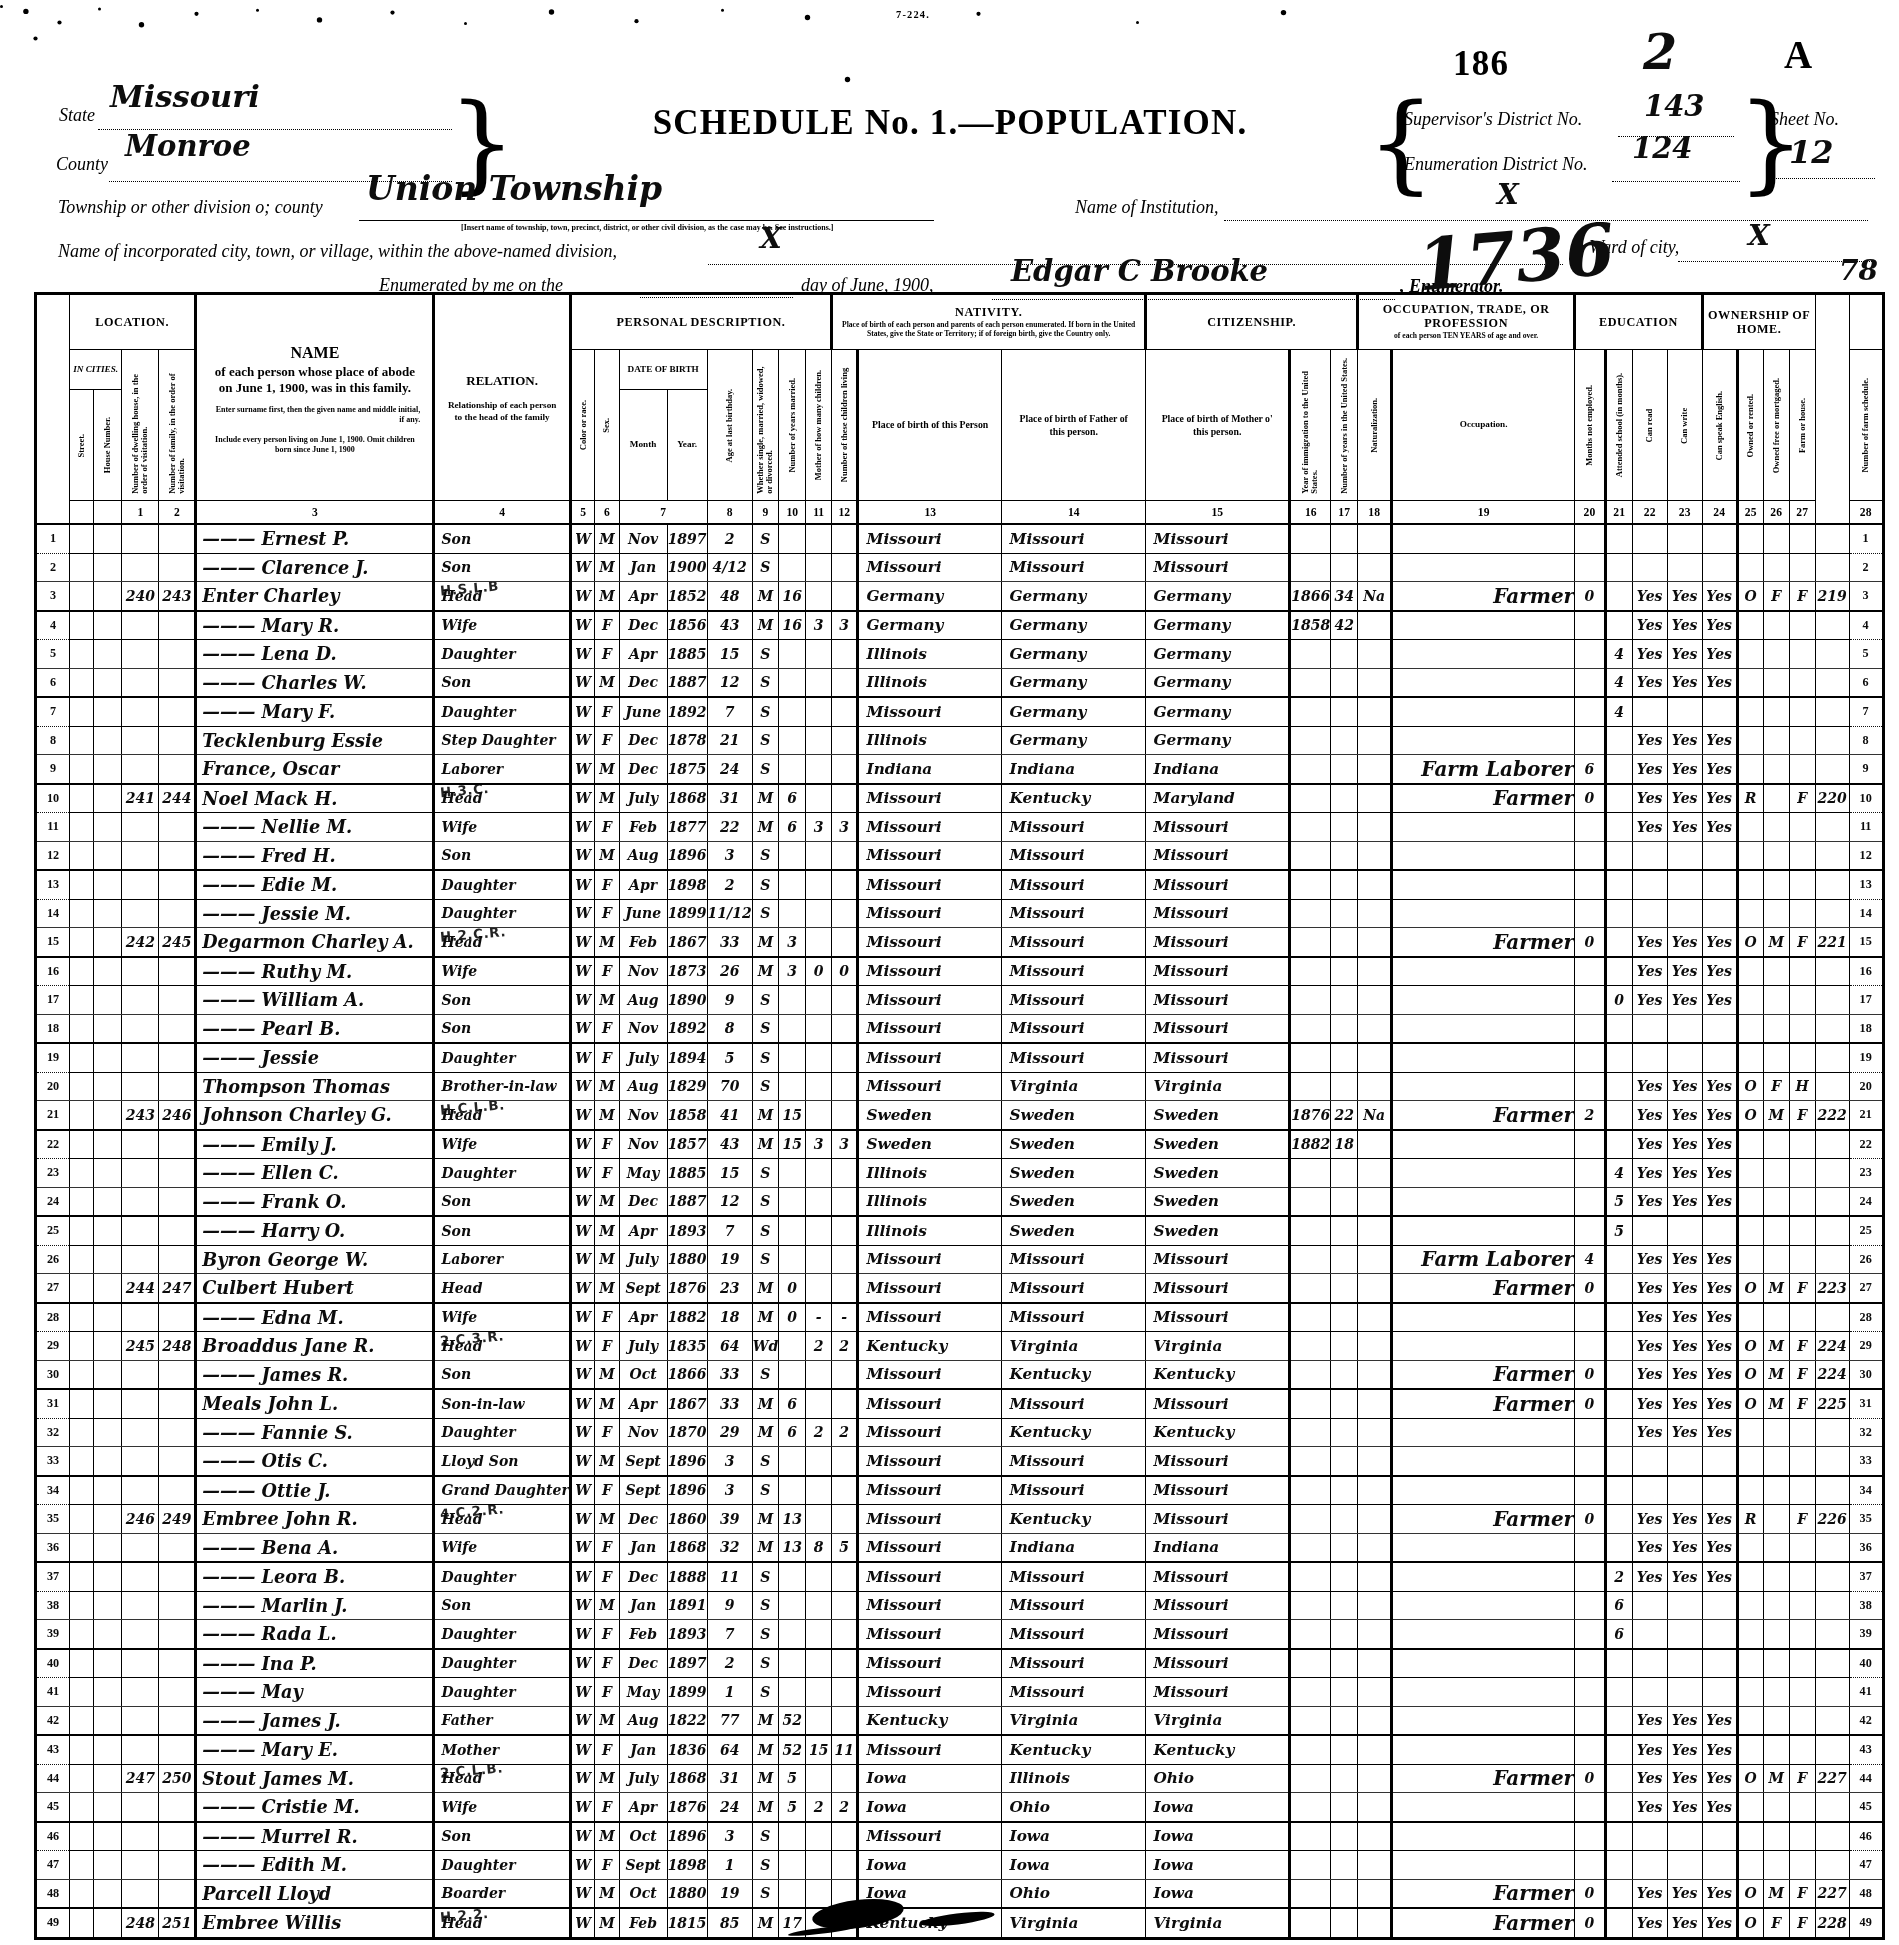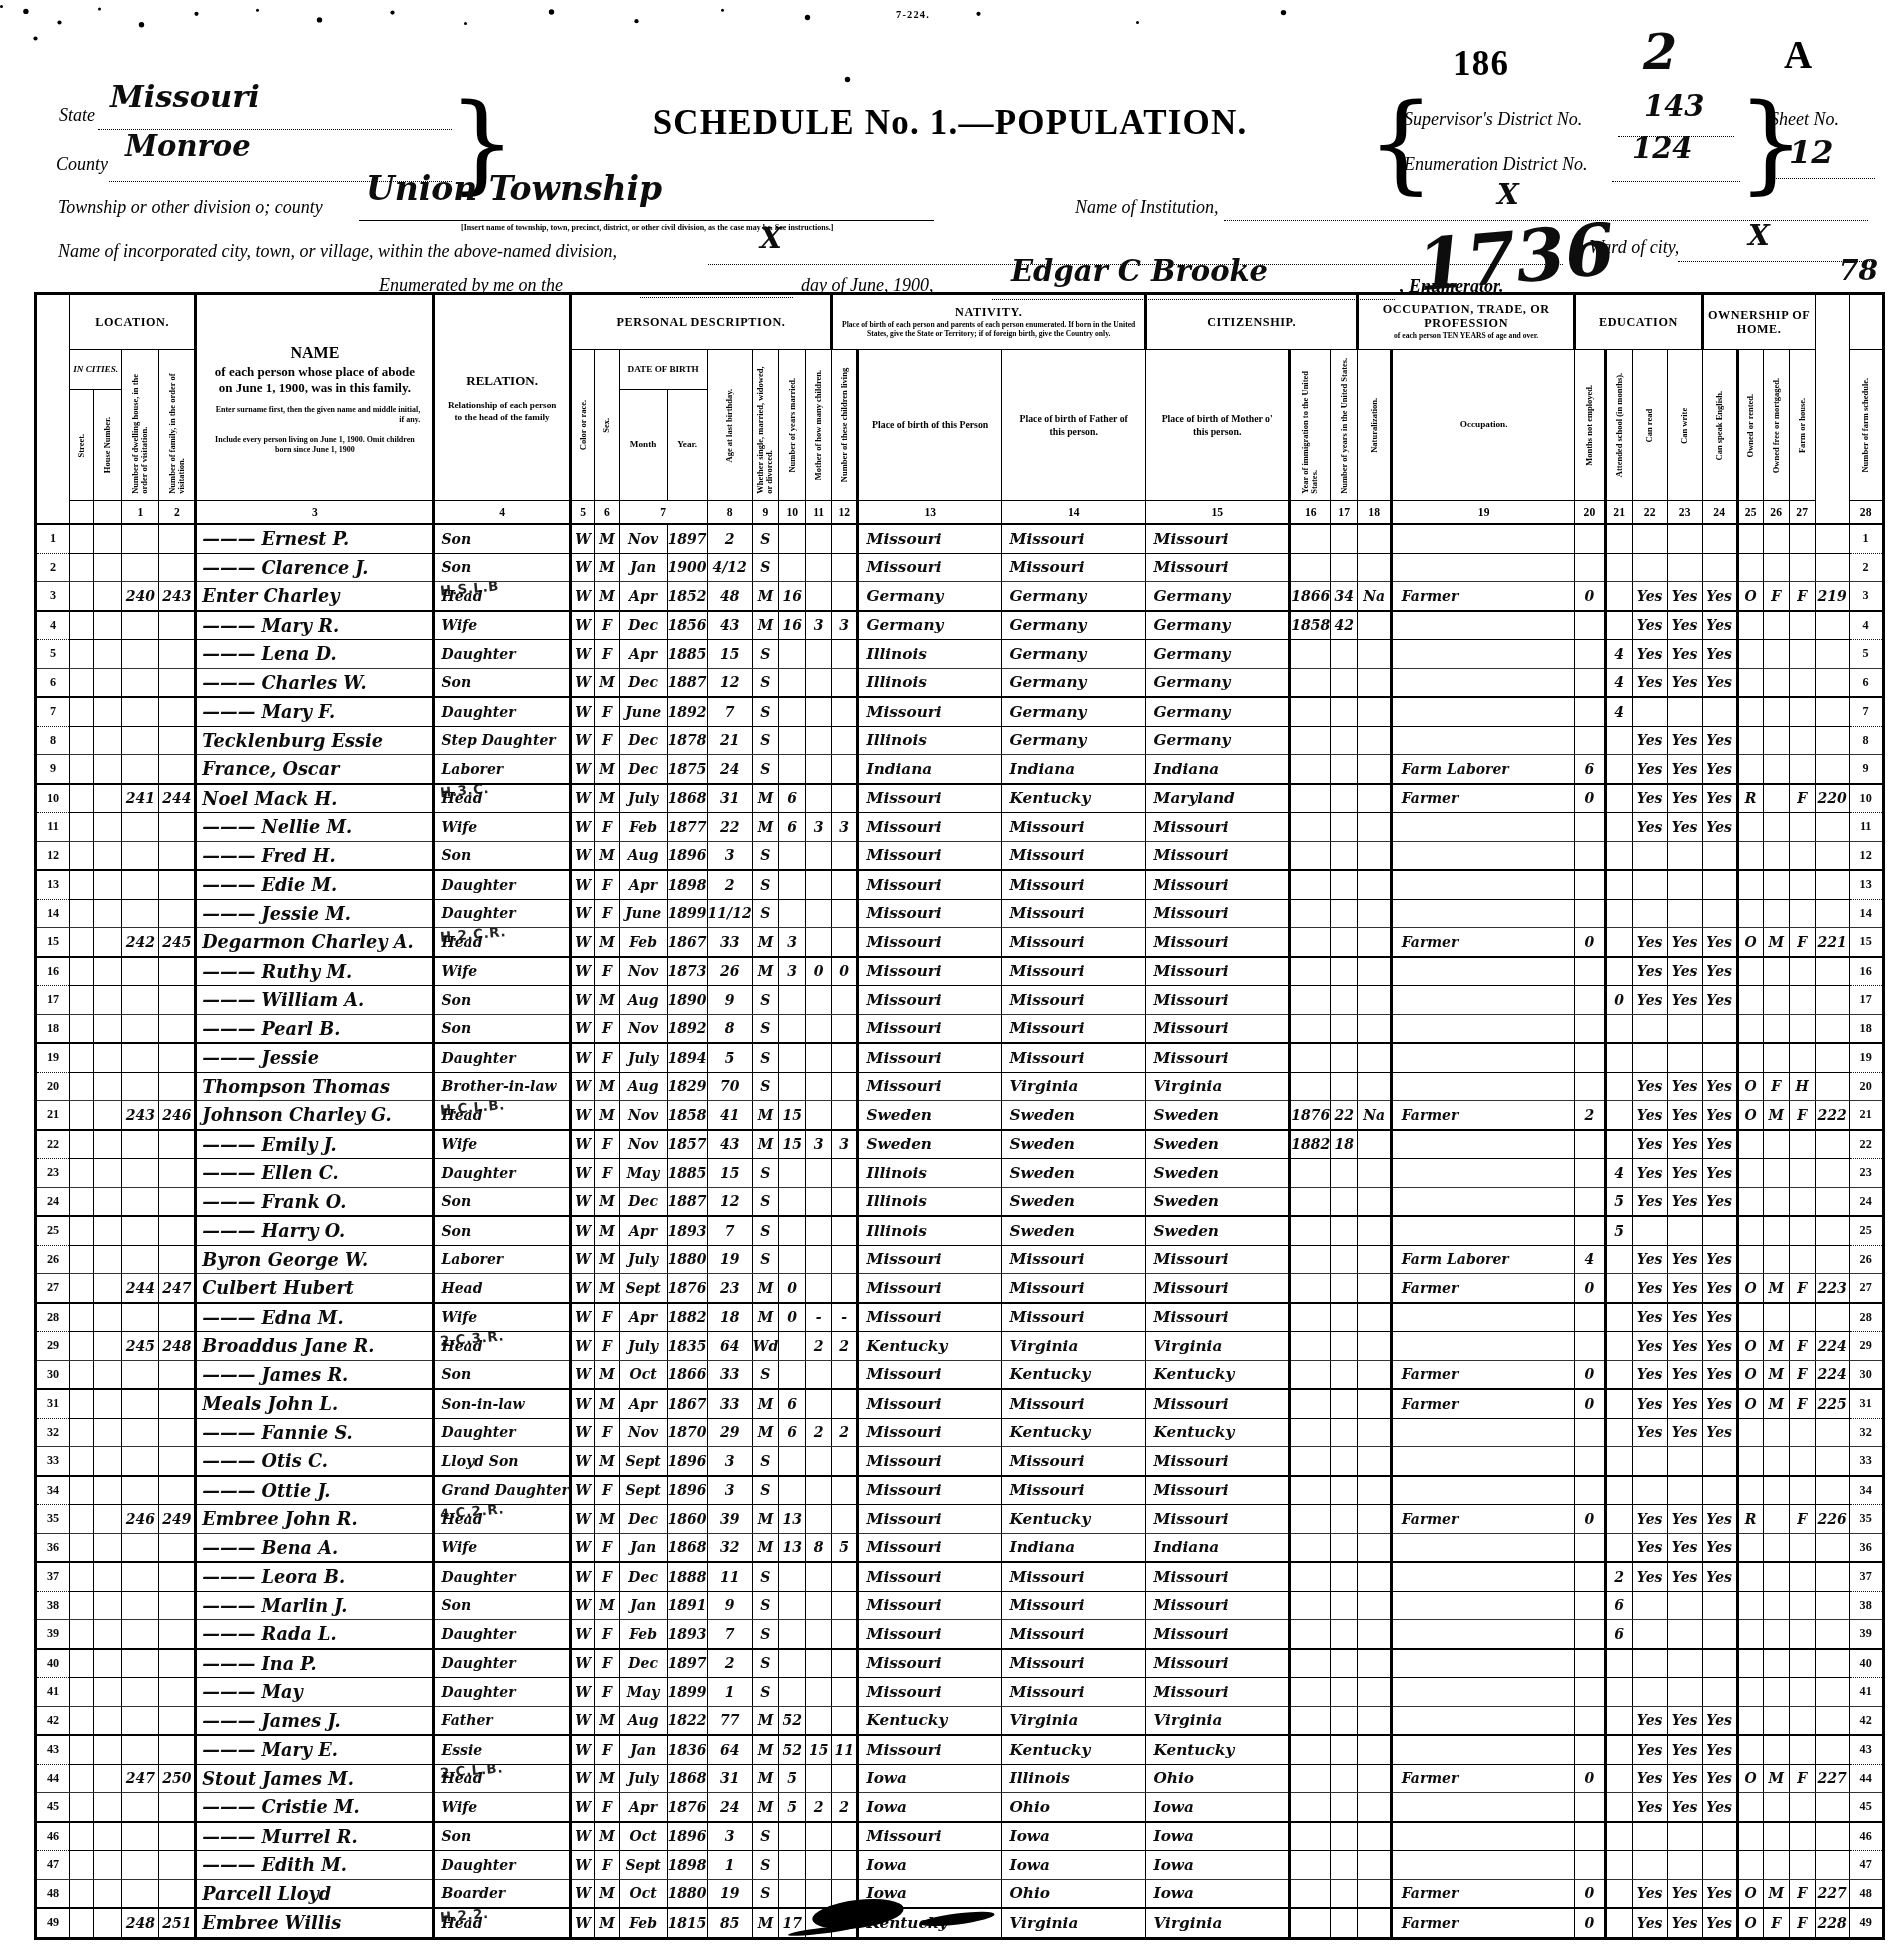--- a/index.html
+++ b/index.html
@@ -52,21 +52,21 @@
   
   .hl{border-left-width:3.1px !important;}
   table.census{border:3.1px solid #000;}
   thead{border-bottom:2.4px solid #000;}
   
   tbody td{height:27.5px;font-family:"DejaVu Serif",serif;font-style:italic;font-weight:600;
            font-size:14px;text-align:center;white-space:nowrap;color:#0c0c0c;}
   tbody td.c-name{text-align:left;padding-left:4.9px;font-size:17.7px;}
   tbody td.c-rel{text-align:left;padding-left:6.1px;font-size:14px;position:relative;}
   tbody td.c-pob,tbody td.c-pof,tbody td.c-pom{text-align:left;padding-left:7.3px;font-size:15.3px;}
-  tbody td.c-occ{text-align:left;padding-left:8.5px;font-size:14px;}
+  tbody td.c-occ{text-align:right;padding-left:8.5px;font-size:20px;}
   tbody tr:nth-child(3n+1) td{border-bottom:1.2px dotted #111;}
   tbody tr:nth-child(3n+2) td{border-bottom:1.2px solid #333;}
   tbody tr:nth-child(3n) td{border-bottom:2.4px solid #000;}
   tbody td.rn{border:none;}
   .mark{position:absolute;left:4.9px;top:-1.2px;font-style:normal;font-family:"DejaVu Sans",sans-serif;
         font-weight:bold;font-size:13.4px;transform:rotate(-5deg);letter-spacing:0.6px;opacity:.9;}
 </style>
 </head>
 <body>
 
@@ -1798,21 +1798,21 @@
           <td class="c-fs"></td>
           <td class="rn">42</td>
         </tr>
         <tr>
           <td class="rn">43</td>
           <td class="c-street"></td>
           <td class="c-house"></td>
           <td class="c-dw"></td>
           <td class="c-fam"></td>
           <td class="c-name hl">——— Mary E.</td>
-          <td class="c-rel hl">Essie</td>
+          <td class="c-rel hl">Mother</td>
           <td class="c-color hl">W</td>
           <td class="c-sex">F</td>
           <td class="c-mo">Jan</td>
           <td class="c-yr">1836</td>
           <td class="c-age">64</td>
           <td class="c-mar">M</td>
           <td class="c-ym">52</td>
           <td class="c-mc">15</td>
           <td class="c-cl">11</td>
           <td class="c-pob hl">Missouri</td>

